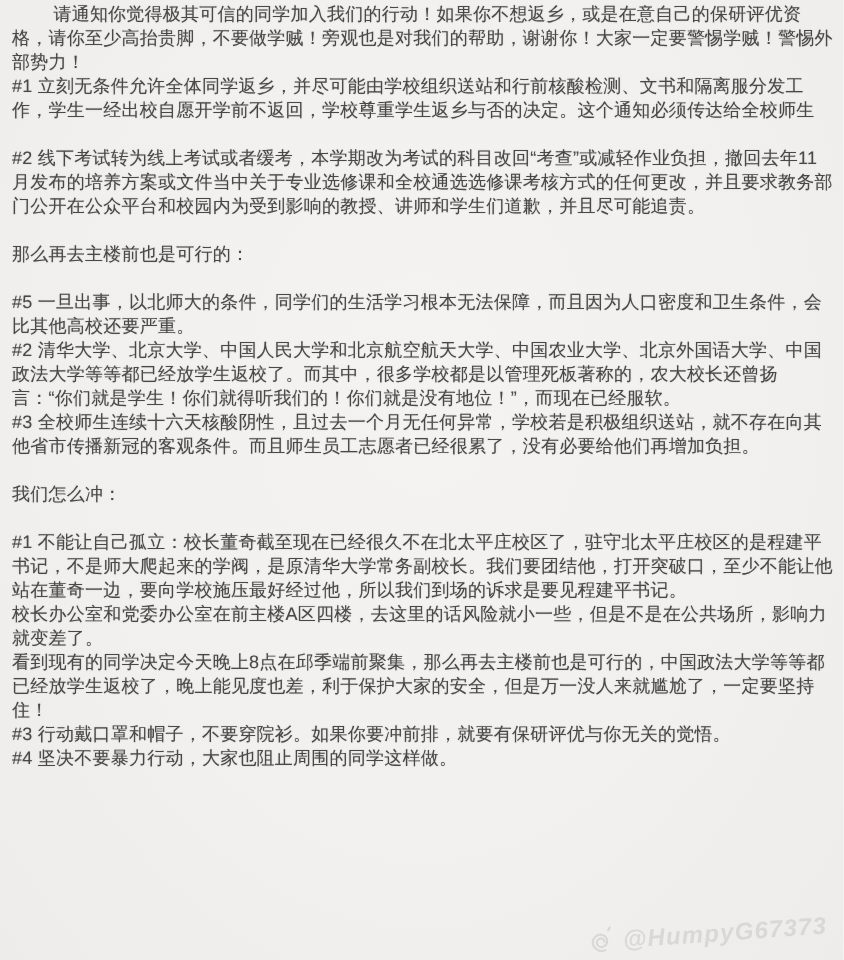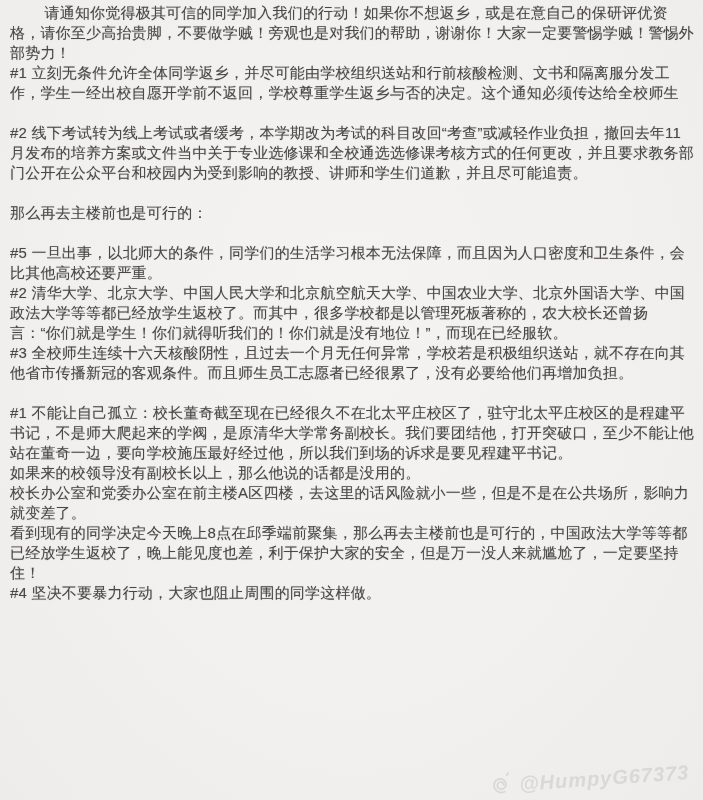--- a/index.html
+++ b/index.html
@@ -47,24 +47,25 @@
 
 <div class="text-area">
   <div id="doc-body">
       <p class="indent">请通知你觉得极其可信的同学加入我们的行动！如果你不想返乡，或是在意自己的保研评优资格，请你至少高抬贵脚，不要做学贼！旁观也是对我们的帮助，谢谢你！大家一定要警惕学贼！警惕外部势力！</p>
       <p>#1 立刻无条件允许全体同学返乡，并尽可能由学校组织送站和行前核酸检测、文书和隔离服分发工作，学生一经出校自愿开学前不返回，学校尊重学生返乡与否的决定。这个通知必须传达给全校师生</p>
       <p class="gap">#2 线下考试转为线上考试或者缓考，本学期改为考试的科目改回“考查”或减轻作业负担，撤回去年11月发布的培养方案或文件当中关于专业选修课和全校通选选修课考核方式的任何更改，并且要求教务部门公开在公众平台和校园内为受到影响的教授、讲师和学生们道歉，并且尽可能追责。</p>
       <p class="gap">那么再去主楼前也是可行的：</p>
       <p class="gap">#5 一旦出事，以北师大的条件，同学们的生活学习根本无法保障，而且因为人口密度和卫生条件，会比其他高校还要严重。</p>
       <p>#2 清华大学、北京大学、中国人民大学和北京航空航天大学、中国农业大学、北京外国语大学、中国政法大学等等都已经放学生返校了。而其中，很多学校都是以管理死板著称的，农大校长还曾扬言：“你们就是学生！你们就得听我们的！你们就是没有地位！”，而现在已经服软。</p>
       <p>#3 全校师生连续十六天核酸阴性，且过去一个月无任何异常，学校若是积极组织送站，就不存在向其他省市传播新冠的客观条件。而且师生员工志愿者已经很累了，没有必要给他们再增加负担。</p>
+      <p class="gap">我们怎么冲：</p>
       <p class="gap">#1 不能让自己孤立：校长董奇截至现在已经很久不在北太平庄校区了，驻守北太平庄校区的是程建平书记，不是师大爬起来的学阀，是原清华大学常务副校长。我们要团结他，打开突破口，至少不能让他站在董奇一边，要向学校施压最好经过他，所以我们到场的诉求是要见程建平书记。</p>
-      <p>如果来的校领导没有副校长以上，那么他说的话都是没用的。</p>
       <p>校长办公室和党委办公室在前主楼A区四楼，去这里的话风险就小一些，但是不是在公共场所，影响力就变差了。</p>
       <p>看到现有的同学决定今天晚上8点在邱季端前聚集，那么再去主楼前也是可行的，中国政法大学等等都已经放学生返校了，晚上能见度也差，利于保护大家的安全，但是万一没人来就尴尬了，一定要坚持住！</p>
+      <p>#3 行动戴口罩和帽子，不要穿院衫。如果你要冲前排，就要有保研评优与你无关的觉悟。</p>
       <p>#4 坚决不要暴力行动，大家也阻止周围的同学这样做。</p>
     </div>
 
 </div>
 
 <div class="watermark">
   <span>
     <svg width="26" height="26" viewBox="0 0 26 26" fill="none">
       <path d="M15.5 13.2c.3-2.2-1.6-3.8-3.6-3.4-2 .4-3.2 2.3-2.7 4.3.5 2.2 2.7 3.4 4.9 2.9 2.8-.6 4.3-3.3 3.7-6.1-.7-3.1-3.8-4.9-6.9-4.2-3.6.8-5.8 4.3-5 7.9.9 4.1 5 6.5 9 5.6" stroke="#d9d8d4" stroke-width="1.8" stroke-linecap="round"></path>
       <path d="M20.5 4.5l1.8-2" stroke="#d9d8d4" stroke-width="1.8" stroke-linecap="round"></path>

